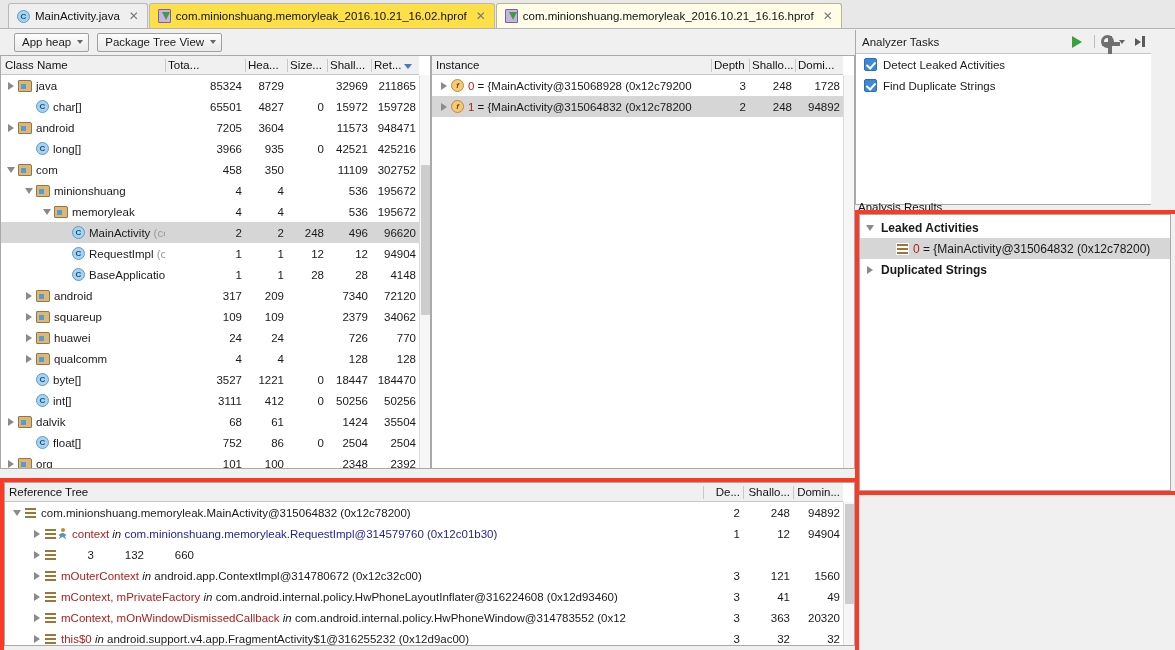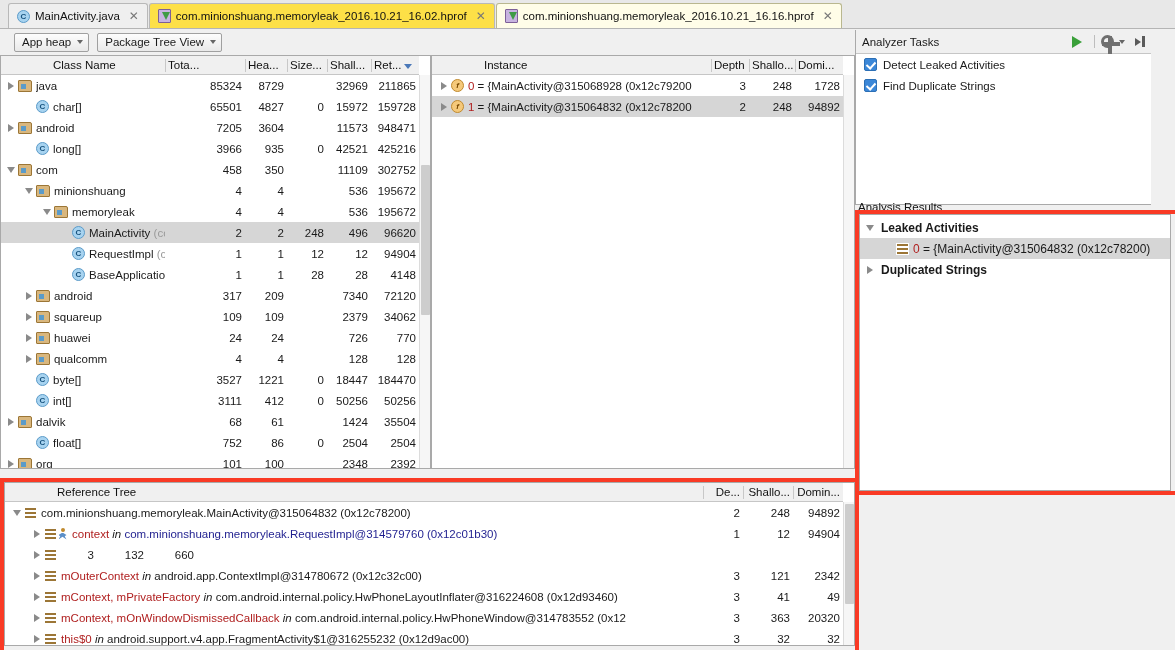--- a/index.html
+++ b/index.html
@@ -219,21 +219,21 @@
   .cls { color: #1f1f8f; }
   .plain { color: #1a1a1a; }
 
   
   .annot {
     position: absolute; border: 4px solid #f93a25; pointer-events: none; z-index: 40;
   }
   #annot-results { left: 855px; top: 210px; width: 320px; height: 285px; border-right: none; }
   #annot-ref     { left: 0;    top: 478px; width: 859px; height: 172px; border-bottom: none; }
 
-  .hdrbar { position:absolute; left:0; right:11px;padding-left:48px; }
+  .hdrbar { position:absolute; left:0; right:11px; }
 </style>
 </head>
 <body>
 
 <div id="app">
 
   <div class="tabbar" id="tabbar">
       <div class="tab">
         <span class="ico-class">C</span>
         <span class="tab-label">MainActivity.java</span>
@@ -658,21 +658,21 @@
             <span class="tri-r"></span>
           </span>
           <span class="ico-stack">
             <i></i>
             <i></i>
             <i></i>
           </span>
           <span class="lbl" style="flex:1 1 auto;overflow:hidden;white-space:nowrap"><span class="fld">mOuterContext</span> <span class="kw">in</span> <span class="plain">android.app.ContextImpl@314780672 (0x12c32c00)</span></span>
           <span class="num" style="width:40px">3</span>
           <span class="num" style="width:50px">121</span>
-          <span class="num" style="width:50px">2342</span>
+          <span class="num" style="width:50px">1560</span>
         </div>
         <div class="row">
           <span style="width:24px;flex:none"></span>
           <span class="tw">
             <span class="tri-r"></span>
           </span>
           <span class="ico-stack">
             <i></i>
             <i></i>
             <i></i>

